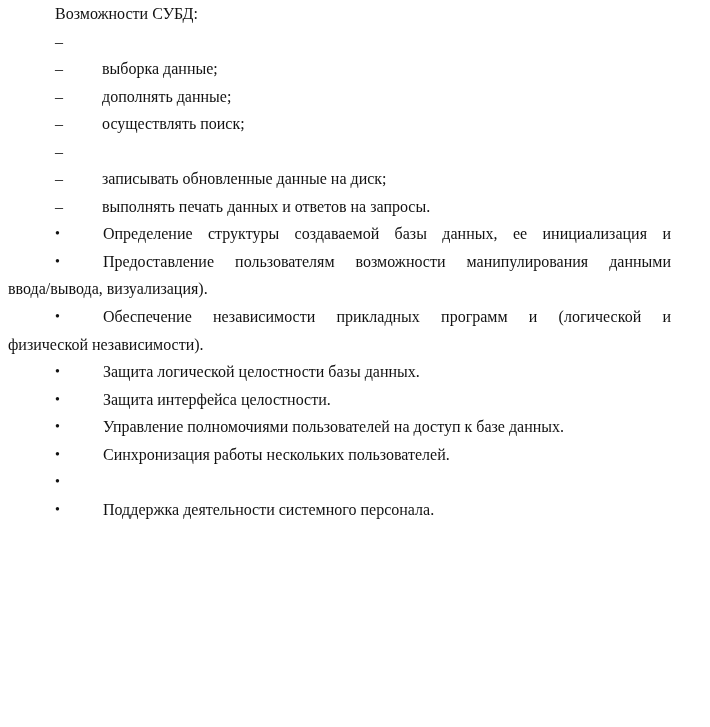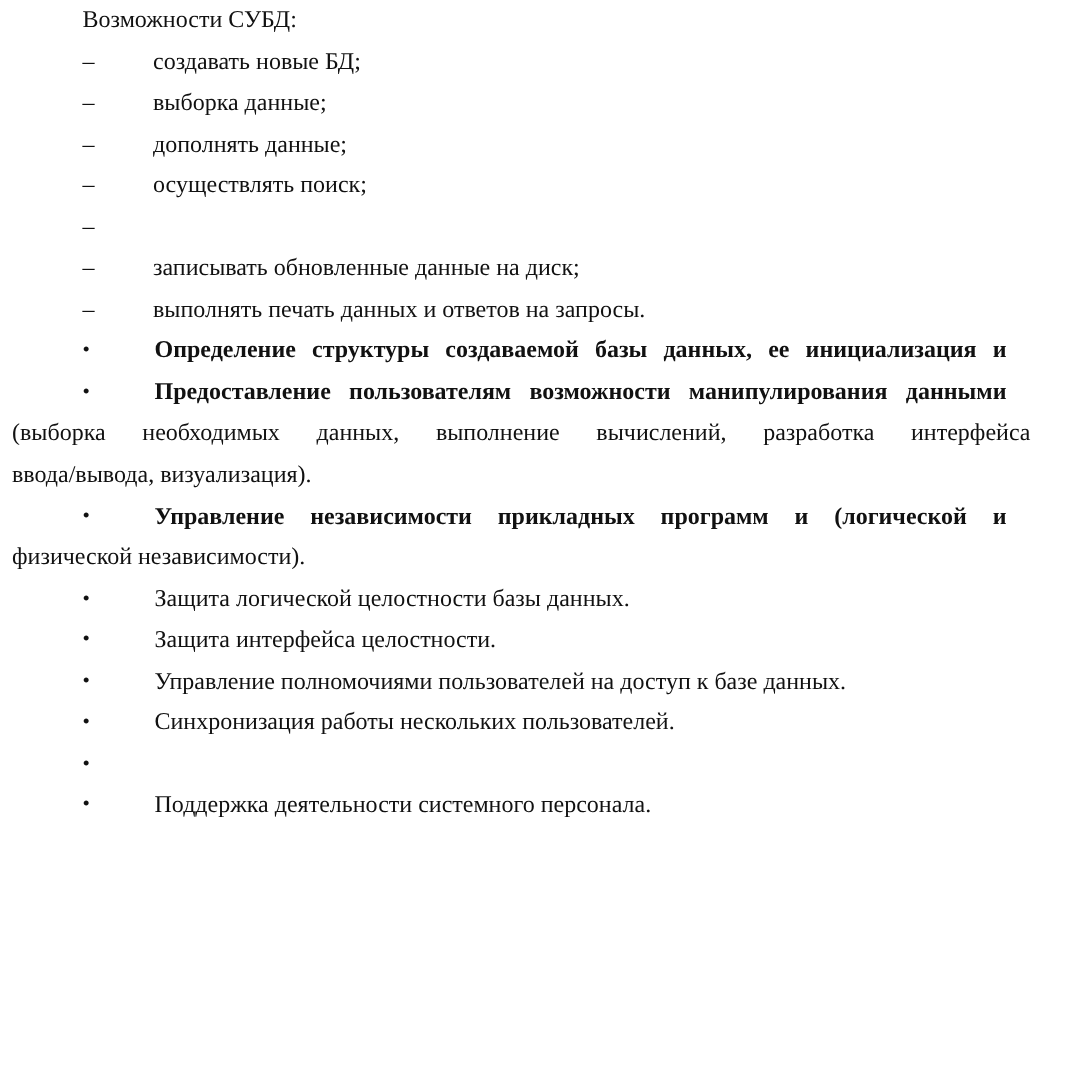--- a/index.html
+++ b/index.html
@@ -6,33 +6,32 @@
   body { width: 710px; height: 727px; overflow: hidden; position: relative;
          font-family: "Liberation Serif", serif; font-size: 16px; color: #111; }
   .doc { position: absolute; left: 8px; top: 0; width: 679px; }
   .line { height: 27.56px; line-height: 27.56px; white-space: nowrap; position: relative; }
   .heading { padding-left: 47px; }
   .dash-item .marker { position: absolute; left: 47px; }
   .dash-item .text { position: absolute; left: 94px; }
   .bul .marker { position: absolute; left: 47px; font-size: 14px; }
   .bul .text { position: absolute; left: 95px; }
   .just { display: block; text-align: justify; text-align-last: justify; }
-  .bul-first .text { right: 16px; font-weight: bold; }
+  .bul-first .text { right: 16px; }
   .cont { padding-left: 0; }
 </style>
 </head>
 <body>
 
 <div class="doc">
 
   <div class="line heading">Возможности СУБД:</div>
 
   <div class="line dash-item">
     <span class="marker">–</span>
-    <span class="text">создавать новые БД;</span>
   </div>
   <div class="line dash-item">
     <span class="marker">–</span>
     <span class="text">выборка данные;</span>
   </div>
   <div class="line dash-item">
     <span class="marker">–</span>
     <span class="text">дополнять данные;</span>
   </div>
   <div class="line dash-item">
@@ -54,26 +53,25 @@
 
   <div class="line bul bul-first">
     <span class="marker">•</span>
     <span class="text just">Определение структуры создаваемой базы данных, ее инициализация и</span>
   </div>
 
   <div class="line bul bul-first">
     <span class="marker">•</span>
     <span class="text just">Предоставление пользователям возможности манипулирования данными</span>
   </div>
-  <div class="line cont just">(выборка необходимых данных, выполнение вычислений, разработка интерфейса</div>
   <div class="line cont">ввода/вывода, визуализация).</div>
 
   <div class="line bul bul-first">
     <span class="marker">•</span>
-    <span class="text just">Управление независимости прикладных программ и (логической и</span>
+    <span class="text just">Обеспечение независимости прикладных программ и (логической и</span>
   </div>
   <div class="line cont">физической независимости).</div>
 
   <div class="line bul">
     <span class="marker">•</span>
     <span class="text">Защита логической целостности базы данных.</span>
   </div>
   <div class="line bul">
     <span class="marker">•</span>
     <span class="text">Защита интерфейса целостности.</span>

